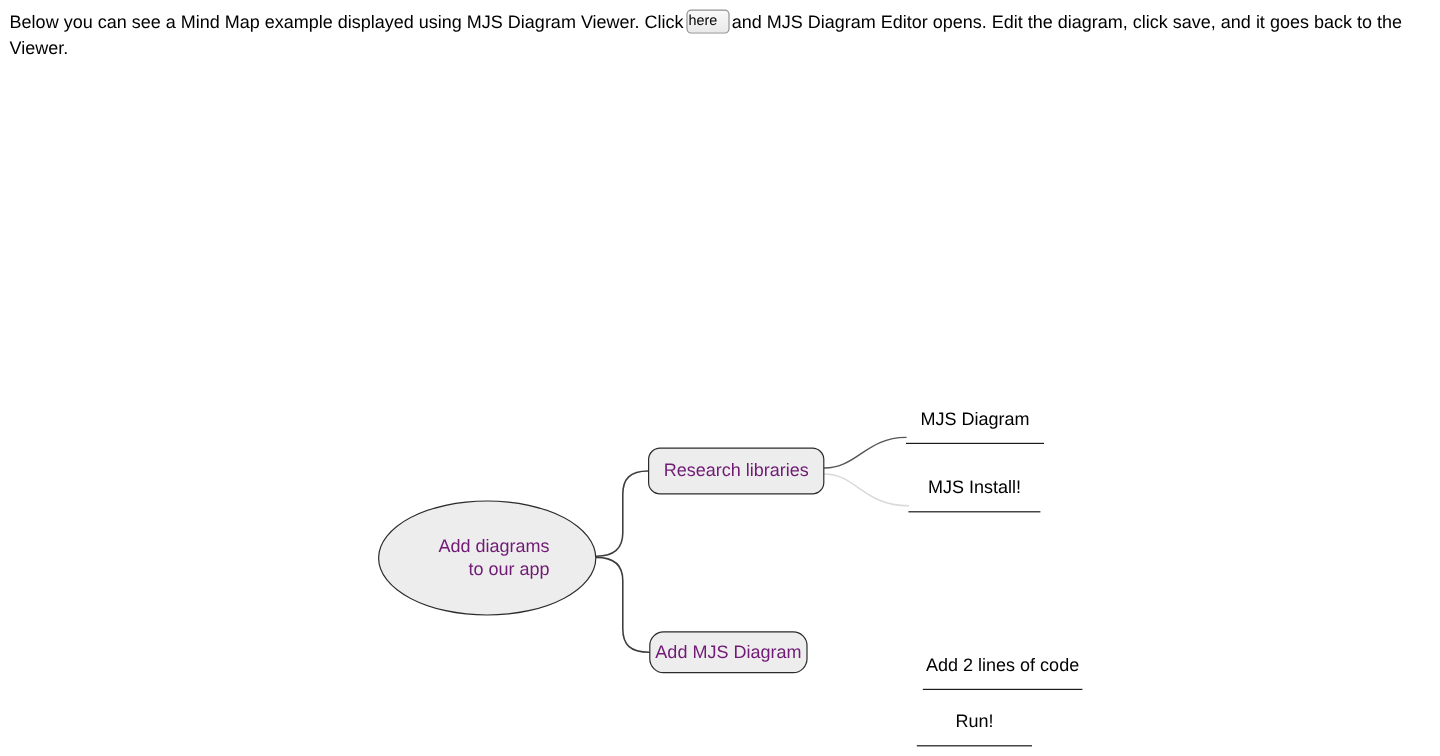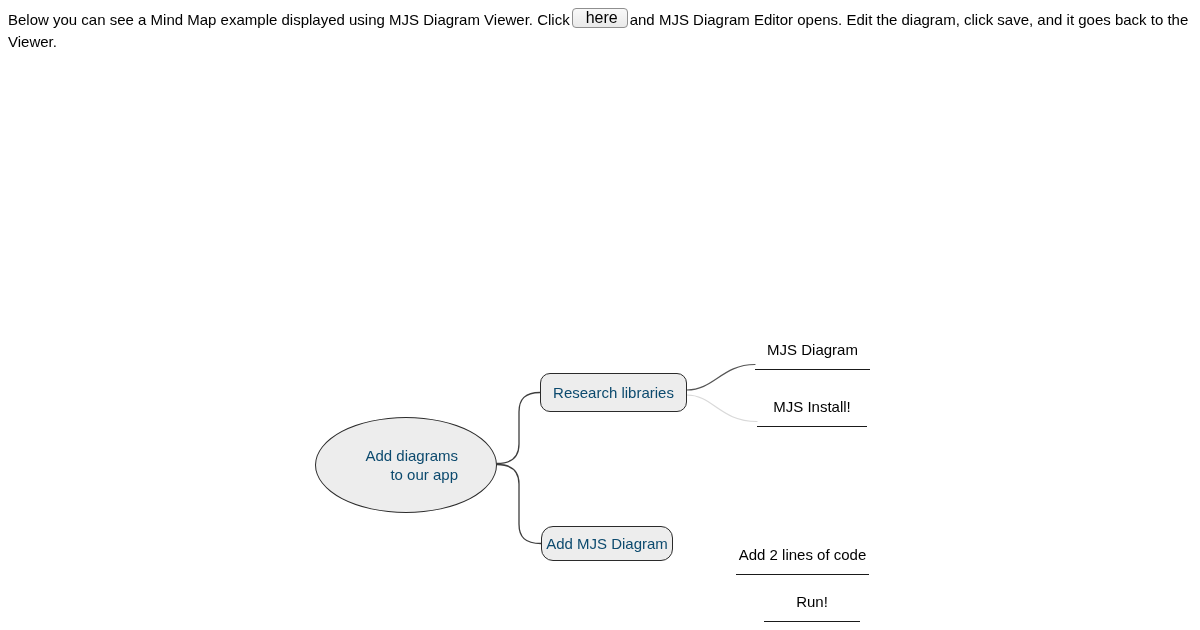--- a/index.html
+++ b/index.html
@@ -20,23 +20,23 @@
     font-size:15px;
     line-height:21.5px;
     color:#000;
   }
   .here-btn {
     display:inline-block;
     box-sizing:border-box;
     border:1px solid #8f8f8f;
     border-radius:4px;
     background:linear-gradient(#f9f9f9, #e9e9e9);
-    padding:2px 9px 3px 13px;
+    padding:2px 9px 3px 1px;
     margin:0 2px;
-    font-size:16px;
+    font-size:12px;
     line-height:13px;
     color:#000;
     vertical-align:2px;
     cursor:pointer;
   }
 
   
   .diagram { position:absolute; left:0; top:0; width:1200px; height:630px; }
   svg.connectors { position:absolute; left:0; top:0; width:1200px; height:630px; }
   svg.connectors path { fill:none; stroke-linecap:round; }
@@ -46,21 +46,21 @@
 
   .node {
     position:absolute;
     box-sizing:border-box;
     background:#ededed;
     border:1.5px solid #2b2b2b;
     display:flex;
     align-items:center;
     justify-content:center;
     font-size:15px;
-    color:#0c4a6e;
+    color:#701a75;
     text-align:center;
   }
   .node-root {
     left:315px; top:417px; width:182px; height:96px;
     border-radius:50%;
   }
   .node-root .root-label { width:104px; line-height:19px;text-align:right; }
   .node-branch-1 { left:540px; top:373px; width:147px; height:39px; border-radius:10px; }
   .node-branch-2 { left:541px; top:526px; width:132px; height:35px; border-radius:12px; }
 
@@ -71,21 +71,21 @@
     font-size:15px;
     line-height:17px;
     padding-bottom:11px;
     border-bottom:1.4px solid #1a1a1a;
     color:#000;
   }
   .leaf-faded-line { border-bottom-color:#999999; }
   .leaf-1 { left:755px; top:341px; width:115px; }
   .leaf-2 { left:757px; top:398px; width:110px; }
   .leaf-3 { left:773px; top:492px; width:106px; }
-  .leaf-4 { left:736px; top:546px; width:133px; }
+  .leaf-4 { left:769px; top:546px; width:133px; }
   .leaf-5 { left:764px; top:593px; width:96px;  }
 </style>
 </head>
 <body>
 
 <div class="intro"><span>Below you can see a Mind Map example displayed using MJS Diagram Viewer. Click</span><button class="here-btn">here</button><span>and MJS Diagram Editor opens. Edit the diagram, click save, and it goes back to the Viewer.</span></div>
 
 <div class="diagram">
 
   <svg class="connectors" viewBox="0 0 1200 630">

